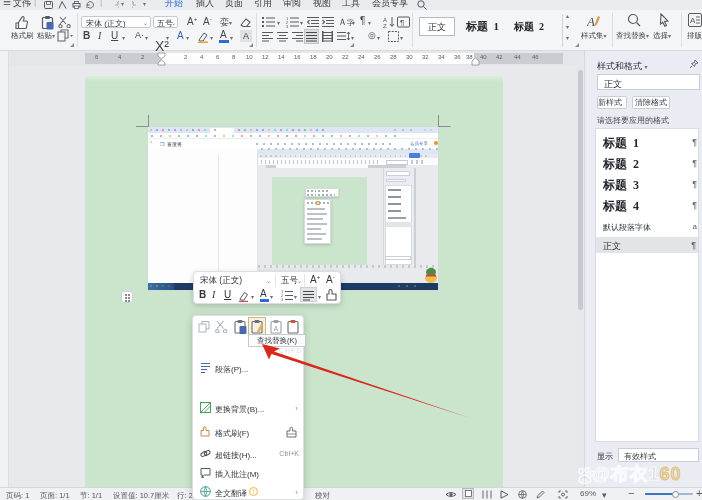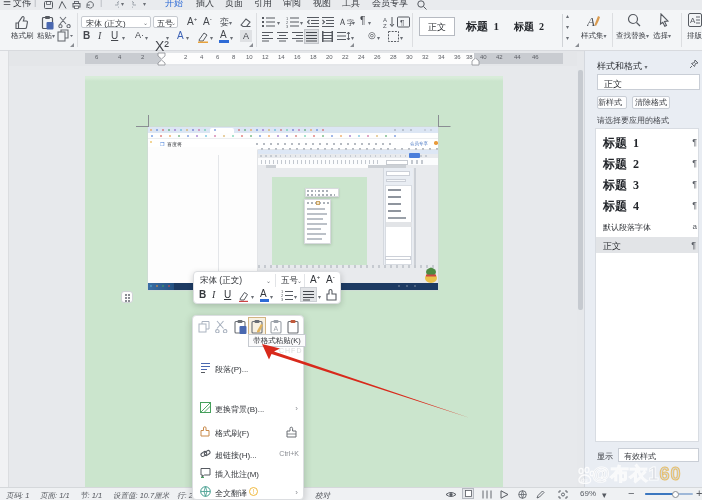--- a/index.html
+++ b/index.html
@@ -25,21 +25,21 @@
 .rnum { position:absolute; font-size:6px; color:#5c5f65; top:3px; }
 
 #workspace { left:0; top:66px; width:702px; height:421px; background:#e7e9ec; }
 #leftstrip { left:0; top:51px; width:9px; height:436px; background:#f1f2f4; border-right:1px solid #dbdde0; }
 #page { left:85px; top:76px; width:418px; height:411px; background:linear-gradient(180deg,#d8ecd9 0,#d8ecd9 2px,#cbe5cd 5px); }
 
 #vscroll { left:577px; top:52px; width:7px; height:435px; background:#e6e8eb; }
 #vthumb { left:578px; top:70px; width:5px; height:240px; background:#c6cad0; border-radius:2px; }
 #panel { left:584px; top:51px; width:118px; height:436px; background:#e9edf3; border-left:1px solid #d4d8de; font-size:8px; color:#3a3d42; }
 
-#statusbar { left:0; top:487px; width:702px; height:13px; background:#eff1f3; border-top:1px solid #d5d8db; font-size:7.5px; color:#55585e;font-style:italic; }
+#statusbar { left:0; top:487px; width:702px; height:13px; background:#eff1f3; border-top:1px solid #d5d8db; font-size:7.5px; color:#55585e; }
 #statusbar span { position:absolute; top:3px; white-space:nowrap; }
 
 #minibar { left:193px; top:271px; width:148px; height:33px; background:#fff; border:1px solid #dcdee1; border-radius:4px; box-shadow:0 2px 6px rgba(0,0,0,.18); }
 #ctxmenu { left:192px; top:315px; width:112px; height:185px; background:#fff; border:1px solid #dcdee1; border-radius:4px; box-shadow:0 2px 8px rgba(0,0,0,.2); }
 .mrow { position:absolute; left:0; width:112px; height:20px; font-size:8px; color:#33363b; }
 .mrow .t { position:absolute; left:22px; top:6px; white-space:nowrap; }
 .micon { position:absolute; left:7px; top:4px; width:11px; height:11px; }
 .dot { position:absolute; top:1.5px; width:2px; height:2px; border-radius:50%; opacity:.7; }
 .sb { position:absolute; top:2px; font-size:9px; color:#565a61; }
 </style>
@@ -666,21 +666,21 @@
         <circle cx="5.5" cy="5.5" r="4.8" fill="none" stroke="#3d9a8b"></circle>
         <path d="M0.7 5.5 h9.6 M5.5 0.7 Q8.5 5.5 5.5 10.3 M5.5 0.7 Q2.5 5.5 5.5 10.3" fill="none" stroke="#3d9a8b" stroke-width="0.8"></path>
       </svg>
       <span class="t">全文翻译</span>
       <span style="position:absolute;left:56px;top:5px;width:9px;height:9px;border-radius:50%;border:1px solid #f0b93e;color:#f0b93e;font-size:6.5px;text-align:center;line-height:8px">!</span>
       <span style="position:absolute;right:7px;top:6px;color:#8a8d93;font-size:8px">›</span>
     </div>
   <div style="position:absolute;left:86px;top:31px;font-size:7px;color:rgba(150,155,160,0.38);letter-spacing:1px">CHFD</div>
 </div>
 
-<div class="abs" style="left:248px;top:334px;width:58px;height:13px;background:#fbfbfc;border:1px solid #c6cad0;font-size:7.5px;color:#33363b;text-align:center;line-height:12px;z-index:5">带格式粘贴(K)</div>
+<div class="abs" style="left:248px;top:334px;width:58px;height:13px;background:#fbfbfc;border:1px solid #c6cad0;font-size:7.5px;color:#33363b;text-align:center;line-height:12px;z-index:5">查找替换(K)</div>
 
 <svg class="abs" style="left:258px;top:341px;z-index:6" width="215" height="80" viewBox="0 0 215 80">
     <path d="M4 3 L22 7.5 L16 10.5 L212 77 L13.5 13 L11 18.5 Z" fill="#d8291b"></path>
   </svg>
 
 <div class="abs" style="left:440px;top:487px;width:262px;height:13px">
   <svg class="sb" style="left:5px;top:2.5px" width="12" height="9" viewBox="0 0 12 9">
       <path d="M1 4.5 Q6 0.5 11 4.5 Q6 8.5 1 4.5 Z" fill="none" stroke="#565a61"></path>
       <circle cx="6" cy="4.5" r="1.6" fill="#565a61"></circle>
     </svg>

